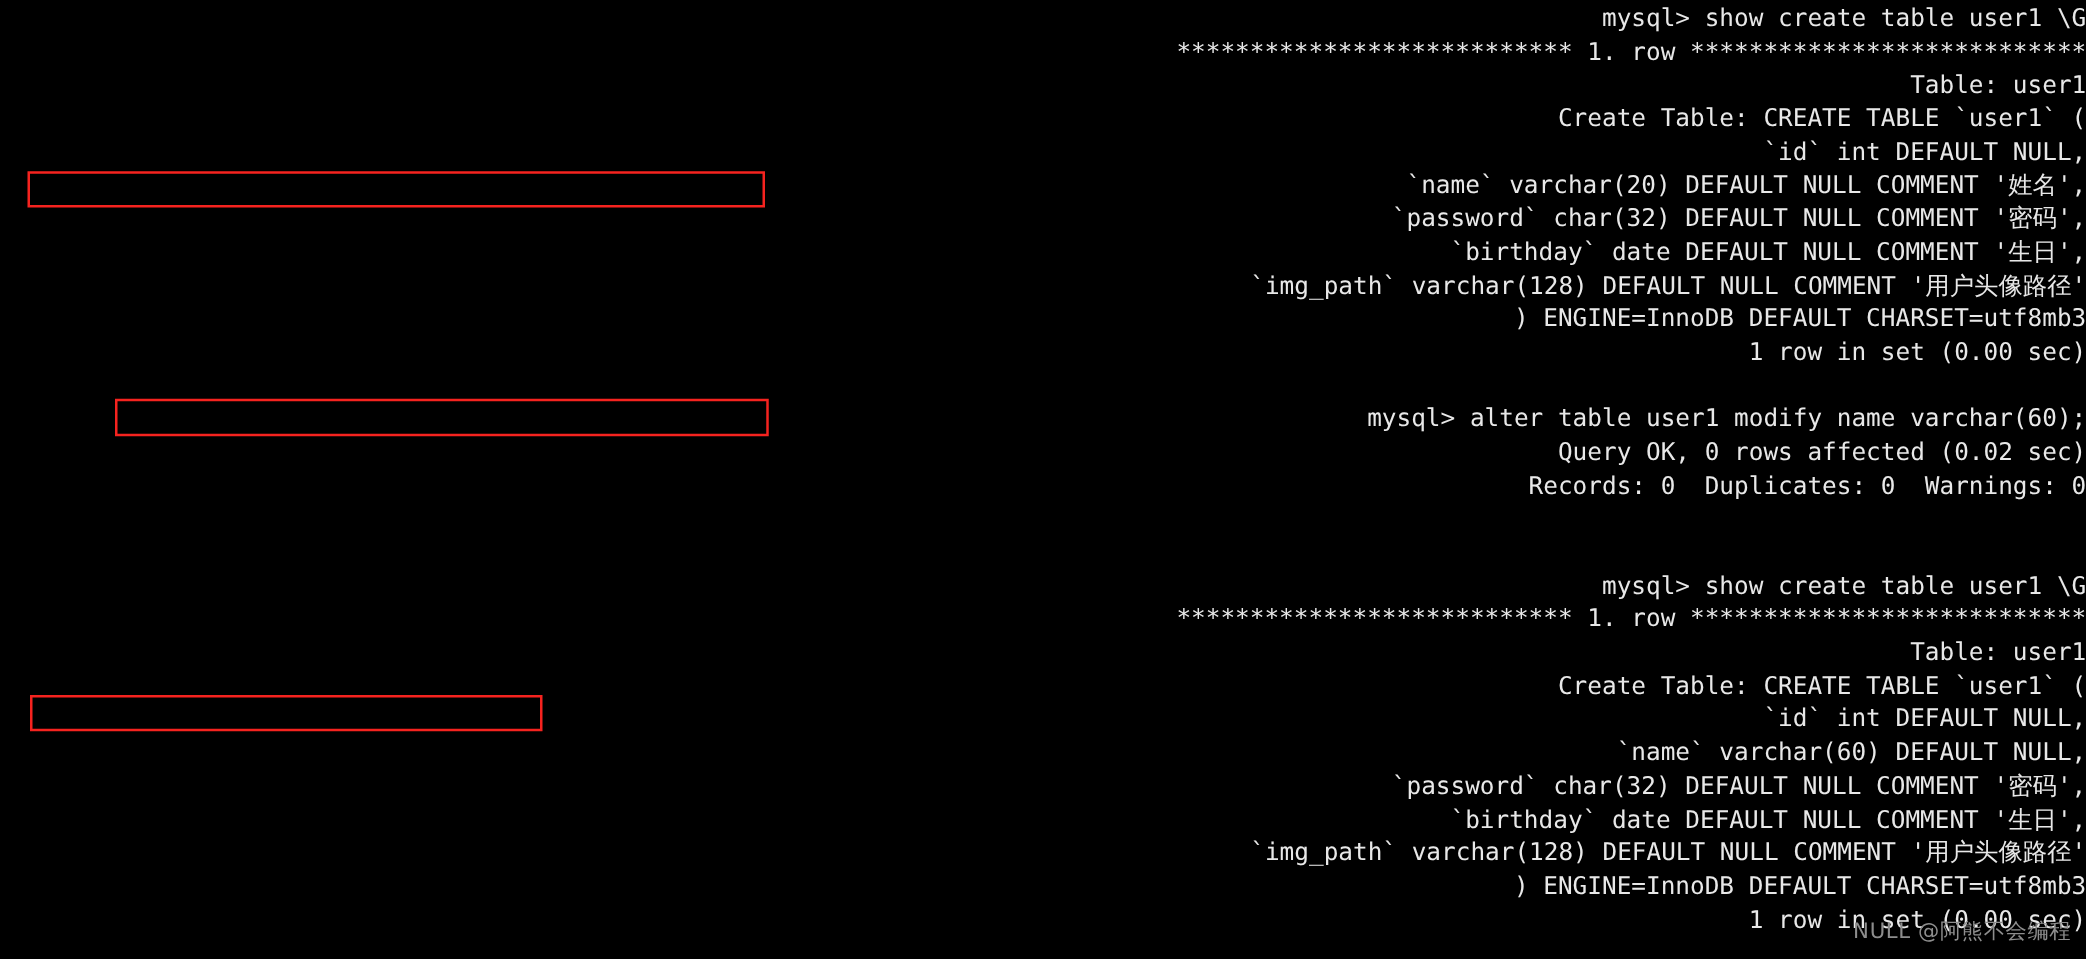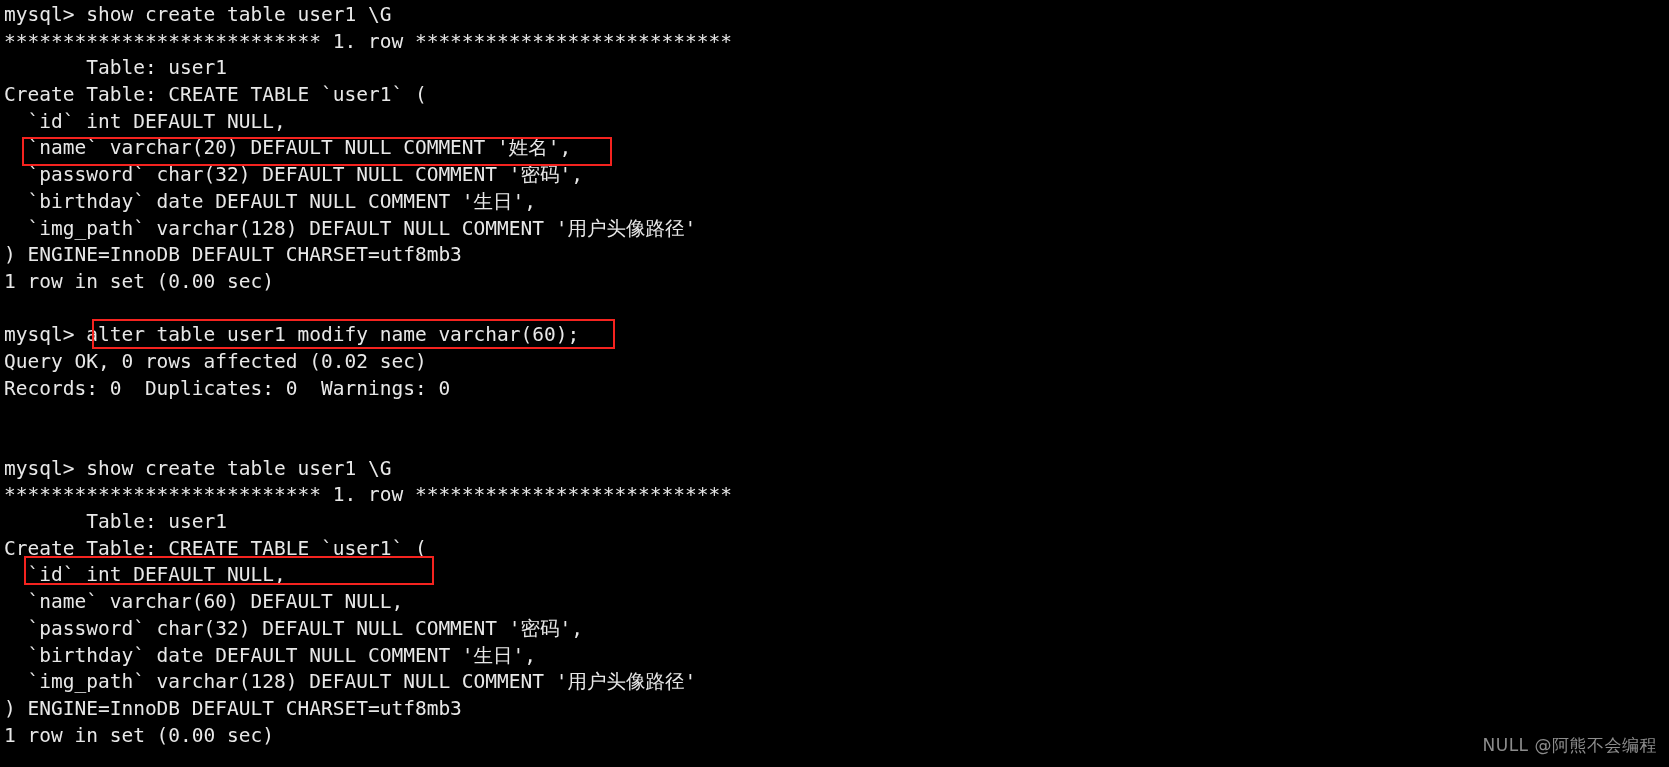--- a/index.html
+++ b/index.html
@@ -11,20 +11,21 @@
     position: relative;
     width: 1669px;
     height: 767px;
     background: #000000;
     overflow: hidden;
     font-family: "DejaVu Sans Mono", "Liberation Mono", monospace;
     font-size: 19.5px;
     line-height: 26.7px;
     color: #e8e8e8;
     box-sizing: border-box;
+    text-align: right;
   }
   #lines {
     position: absolute;
     left: 0;
     top: 2px;
     width: 100%;
     padding: 0;
     margin: 0;
     white-space: pre;
   }

